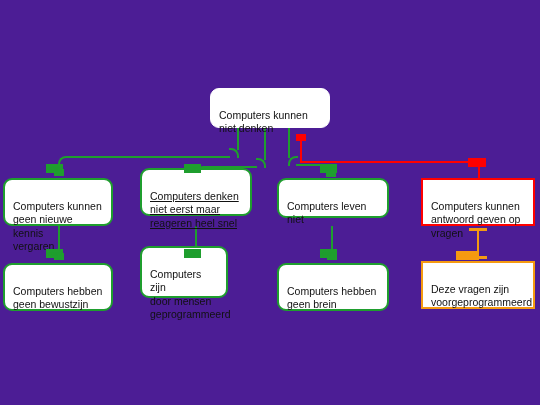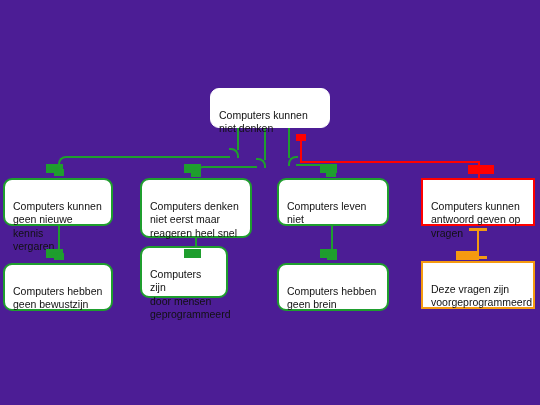--- a/index.html
+++ b/index.html
@@ -100,27 +100,27 @@
     <span>Computers kunnen
 niet denken</span>
   </div>
 
   <div class="node green" style="left:3px; top:178px; width:110px; height:48px;">
     <span>Computers kunnen
 geen nieuwe kennis
 vergaren</span>
   </div>
 
-  <div class="node green" style="left:140px; top:178px; width:112px; height:60px;">
+  <div class="node green" style="left:140px; top:168px; width:112px; height:48px;text-decoration:underline;">
     <span>Computers denken
 niet eerst maar
 reageren heel snel</span>
   </div>
 
-  <div class="node green" style="left:277px; top:178px; width:112px; height:48px;">
+  <div class="node green" style="left:277px; top:178px; width:112px; height:40px;">
     <span>Computers leven
 niet</span>
   </div>
 
   <div class="node red" style="left:421px; top:178px; width:114px; height:48px;">
     <span>Computers kunnen
 antwoord geven op
 vragen</span>
   </div>
 
@@ -179,21 +179,21 @@
   <div class="elbow g" style="left:322px; top:164px; width:10px; height:10px;
               border-top:2px solid #1f9e2e; border-right:2px solid #1f9e2e;
               border-top-right-radius:8px;"></div>
   <div class="arrow-down g" style="left:326px; top:170px;"></div>
   <div class="edge-label g" style="left:305px; top:164px;">want</div>
 
   <div class="arrow-up r" style="left:296px; top:134px;"></div>
   <div class="seg v r" style="left:300px; top:140px; height:22px;"></div>
   <div class="seg h r" style="left:300px; top:161px; width:180px;"></div>
   <div class="seg v r" style="left:478px; top:161px; height:17px;"></div>
-  <div class="edge-label r" style="left:453px; top:165px;padding-left:8px;">maar</div>
+  <div class="edge-label r" style="left:453px; top:158px;">maar</div>
 
   <div class="seg v g" style="left:58px; top:226px; height:29px;"></div>
   <div class="arrow-down g" style="left:54px; top:253px;"></div>
   <div class="edge-label g" style="left:31px; top:249px;">want</div>
 
   <div class="seg v g" style="left:195px; top:226px; height:29px;"></div>
   <div class="arrow-down g" style="left:191px; top:253px;"></div>
   <div class="edge-label g" style="left:169px; top:249px;">want</div>
 
   <div class="seg v g" style="left:331px; top:226px; height:29px;"></div>

